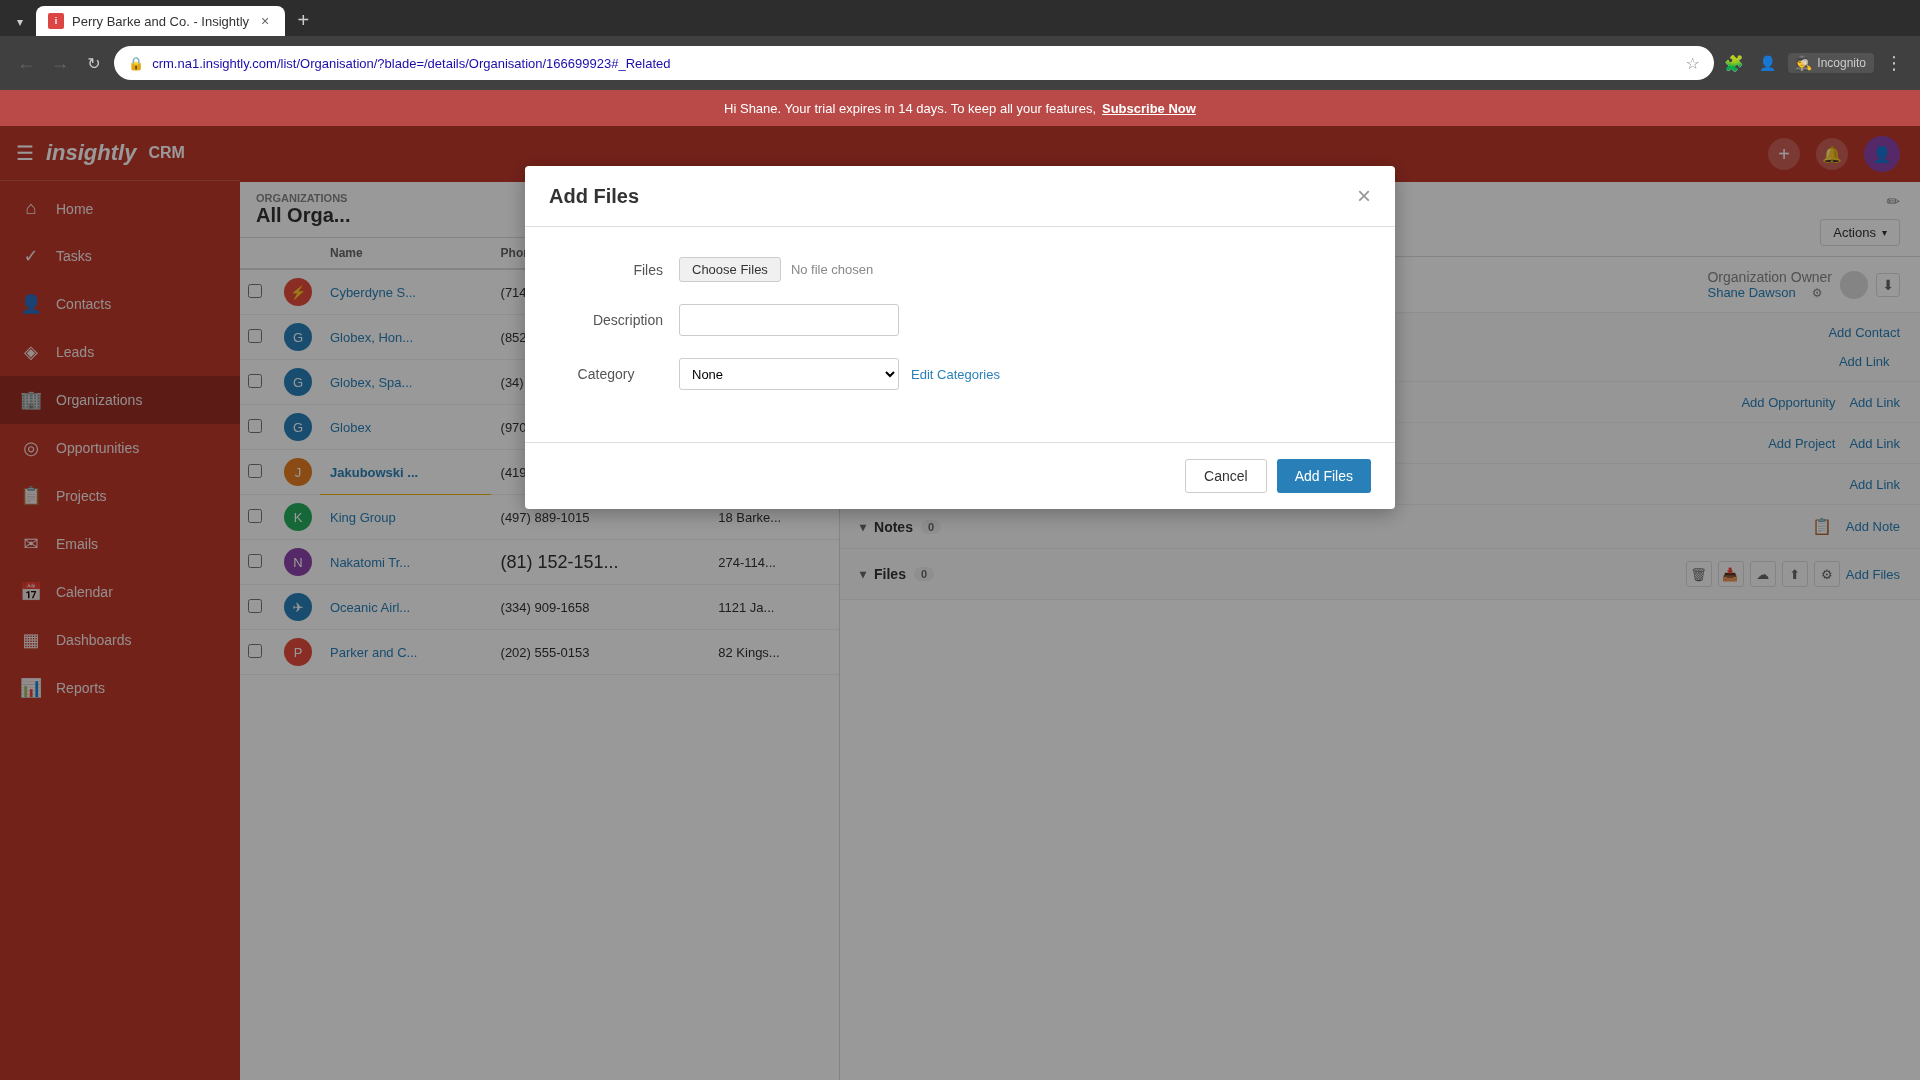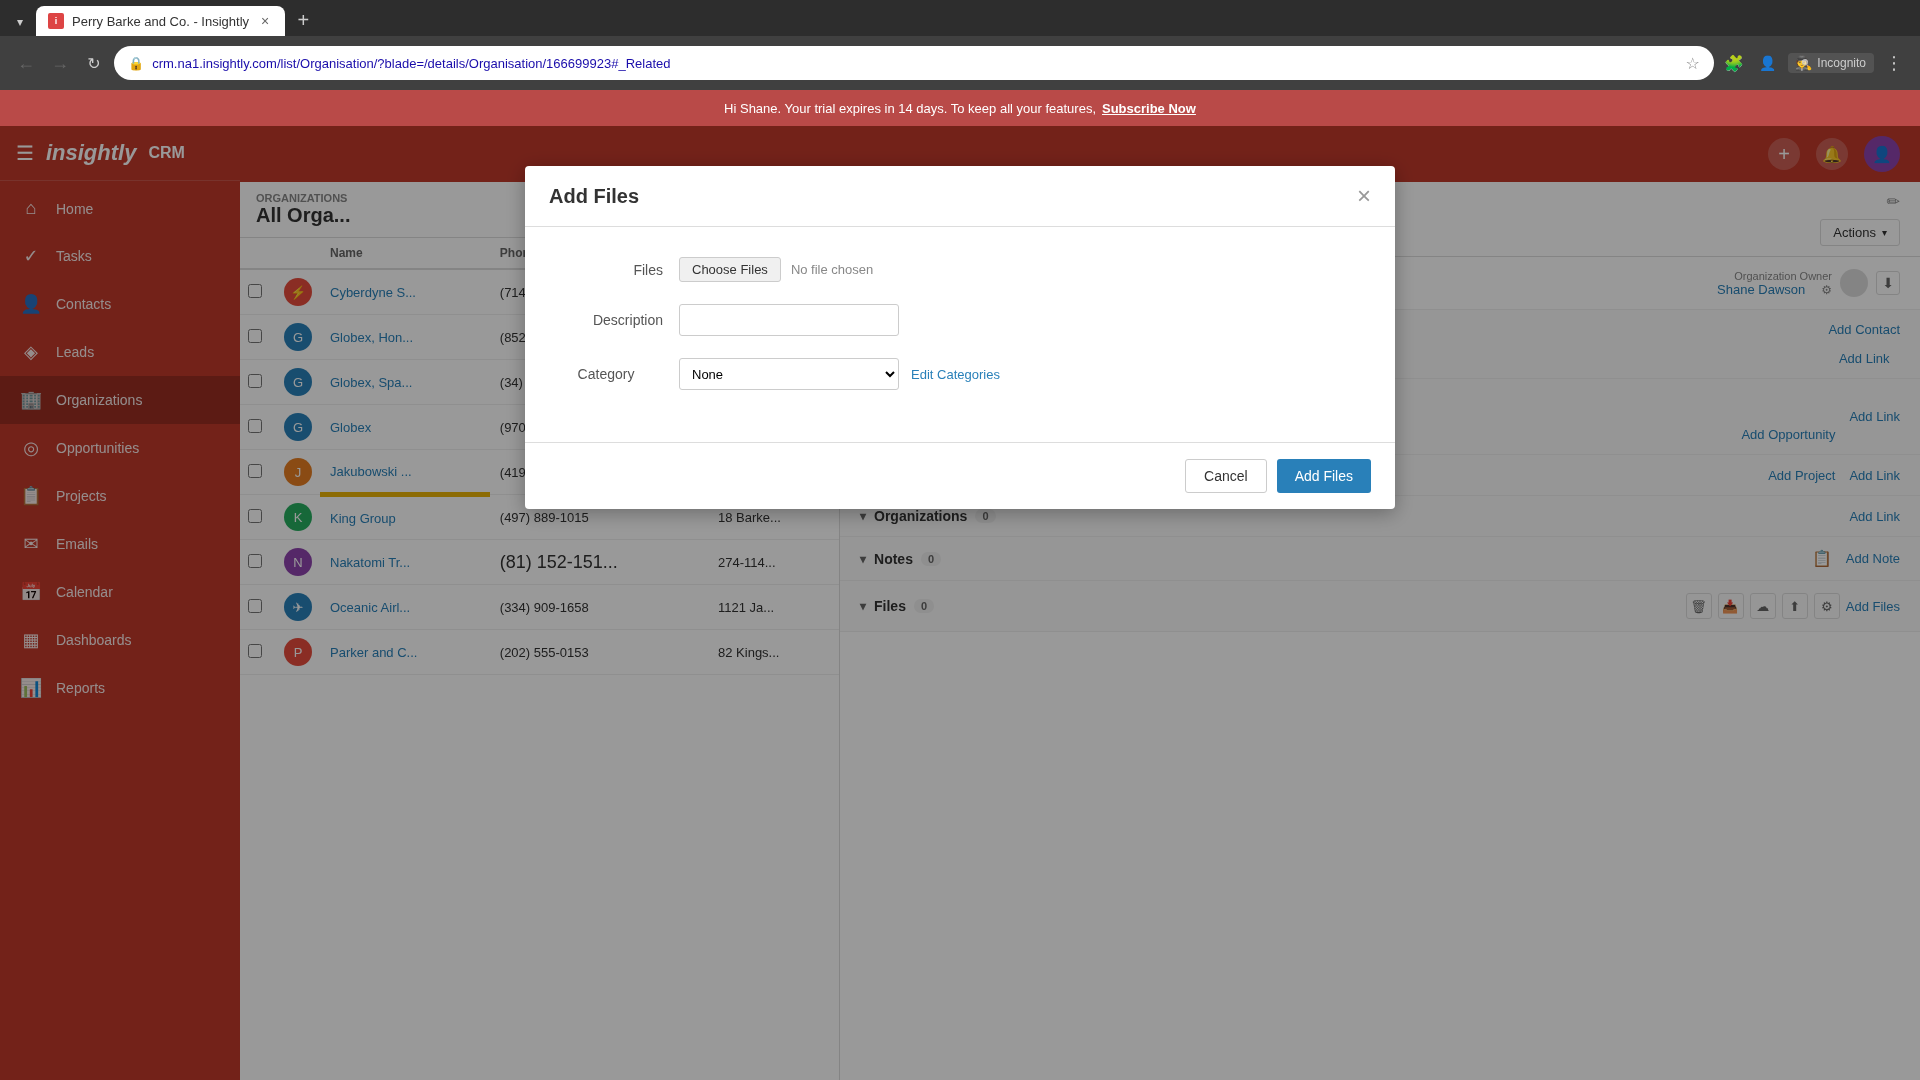--- a/index.html
+++ b/index.html
@@ -180,21 +180,21 @@
       <td style="padding:10px; border-bottom:1px solid #eee; font-size:13px; color:#333;">(970) 805-8725</td>
       <td style="padding:10px; border-bottom:1px solid #eee; font-size:13px; color:#333;">110 Clyd...</td>
     </tr>
                 <tr>
       <td class="checkbox-cell" style="width:36px; padding:8px; border-bottom:1px solid #eee;">
         <input type="checkbox" style="width: 14px; height: 14px;">
       </td>
       <td style="width:36px; padding:8px; border-bottom:1px solid #eee;">
         <div style="width:28px; height:28px; border-radius:50%; background:#e67e22; display:flex; align-items:center; justify-content:center; color:white; font-size:13px;">J</div>
       </td>
-      <td style="padding:10px; border-bottom:5px solid #eab308;">
+      <td style="padding:10px; border-bottom:1px solid #eab308;font-weight:bold;">
         <span style="color:#2980b9; cursor:pointer;">Jakubowski ...</span>
       </td>
       <td style="padding:10px; border-bottom:1px solid #eee; font-size:13px; color:#333;">(419) 176-2116</td>
       <td style="padding:10px; border-bottom:1px solid #eee; font-size:13px; color:#333;">121 War...</td>
     </tr>
                 <tr>
       <td class="checkbox-cell" style="width:36px; padding:8px; border-bottom:1px solid #eee;">
         <input type="checkbox" style="width: 14px; height: 14px;">
       </td>
       <td style="width:36px; padding:8px; border-bottom:1px solid #eee;">
@@ -258,21 +258,21 @@
             <div style="color:#888; cursor:pointer; font-size:16px; margin-bottom:4px;">✏</div>
             <div style="display:flex; align-items:center; gap:6px; border:1px solid #ddd; border-radius:3px; padding:5px 12px; font-size:13px; color:#333; cursor:pointer; background:white;">
               <span>Actions</span>
               <span style="font-size:10px;">▾</span>
             </div>
           </div>
         </div>
 
         <div style="padding:12px 20px; border-bottom:1px solid #eee; display:flex; justify-content:flex-end; gap:8px; align-items:center;">
           <div style="text-align:right;">
-            <div style="font-size:11px; color:#888;">Organization Owner</div>
+            <div style="font-size:14px; color:#888;">Organization Owner</div>
             <div style="color:#2980b9; font-size:13px; cursor:pointer; display:flex; align-items:flex-end; gap:16px;">
               <span>Shane Dawson</span>
               <span style="font-size:12px; color:#888;">⚙</span>
             </div>
           </div>
           <div style="width:28px; height:28px; background:#ddd; border-radius:50%; display:flex; align-items:center; justify-content:center; font-size:12px; color:#888;"></div>
           <div style="width:24px; height:24px; display:flex; align-items:center; justify-content:center; border:1px solid #ddd; border-radius:3px; font-size:14px; cursor:pointer; color:#666;">⬇</div>
         </div>
 
         <div style="border-bottom:1px solid #eee;">
@@ -290,21 +290,21 @@
         </div>
 
         <div style="border-bottom:1px solid #eee;">
           <div style="display:flex; align-items:center; justify-content:space-between; padding:12px 20px; background:#fafafa; cursor:pointer;">
             <div style="display:flex; align-items:center; gap:8px; font-weight:600; font-size:14px; color:#333;">
               <span style="color:#666; font-size:12px;">▾</span>
               <span>Opportunities</span>
               <span style="background:#eee; border-radius:10px; padding:1px 7px; font-size:11px; color:#666;">0</span>
             </div>
             <div style="display:flex; gap:14px;">
-              <button style="color:#2980b9; font-size:13px; cursor:pointer; background:none; border:none;margin-top:36px;">Add Opportunity</button>
+              <button style="color:#2980b9; font-size:13px; cursor:pointer; background:none; border:none;">Add Opportunity</button>
               <button style="color:#2980b9; font-size:13px; cursor:pointer; background:none; border:none;">Add Link</button>
             </div>
           </div>
         </div>
 
         <div style="border-bottom:1px solid #eee;">
           <div style="display:flex; align-items:center; justify-content:space-between; padding:12px 20px; background:#fafafa; cursor:pointer;">
             <div style="display:flex; align-items:center; gap:8px; font-weight:600; font-size:14px; color:#333;">
               <span style="color:#666; font-size:12px;">▾</span>
               <span>Projects</span>

